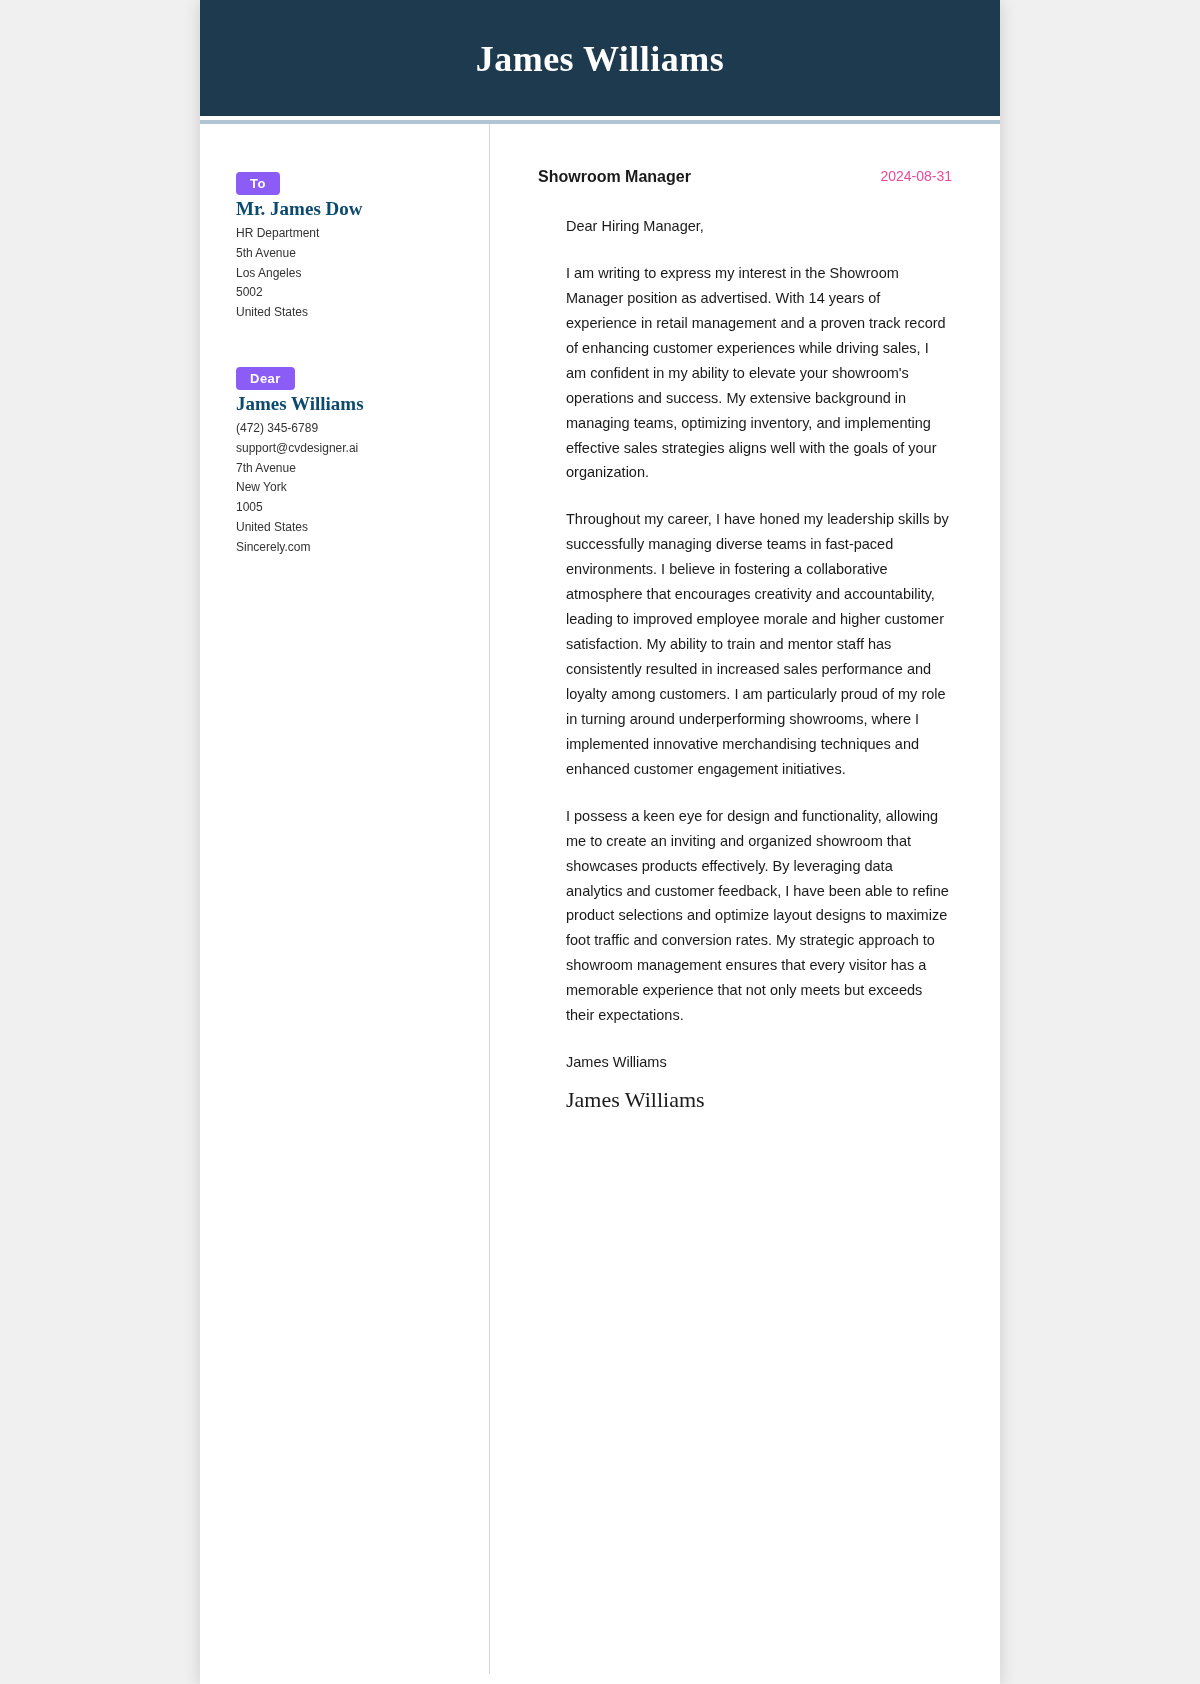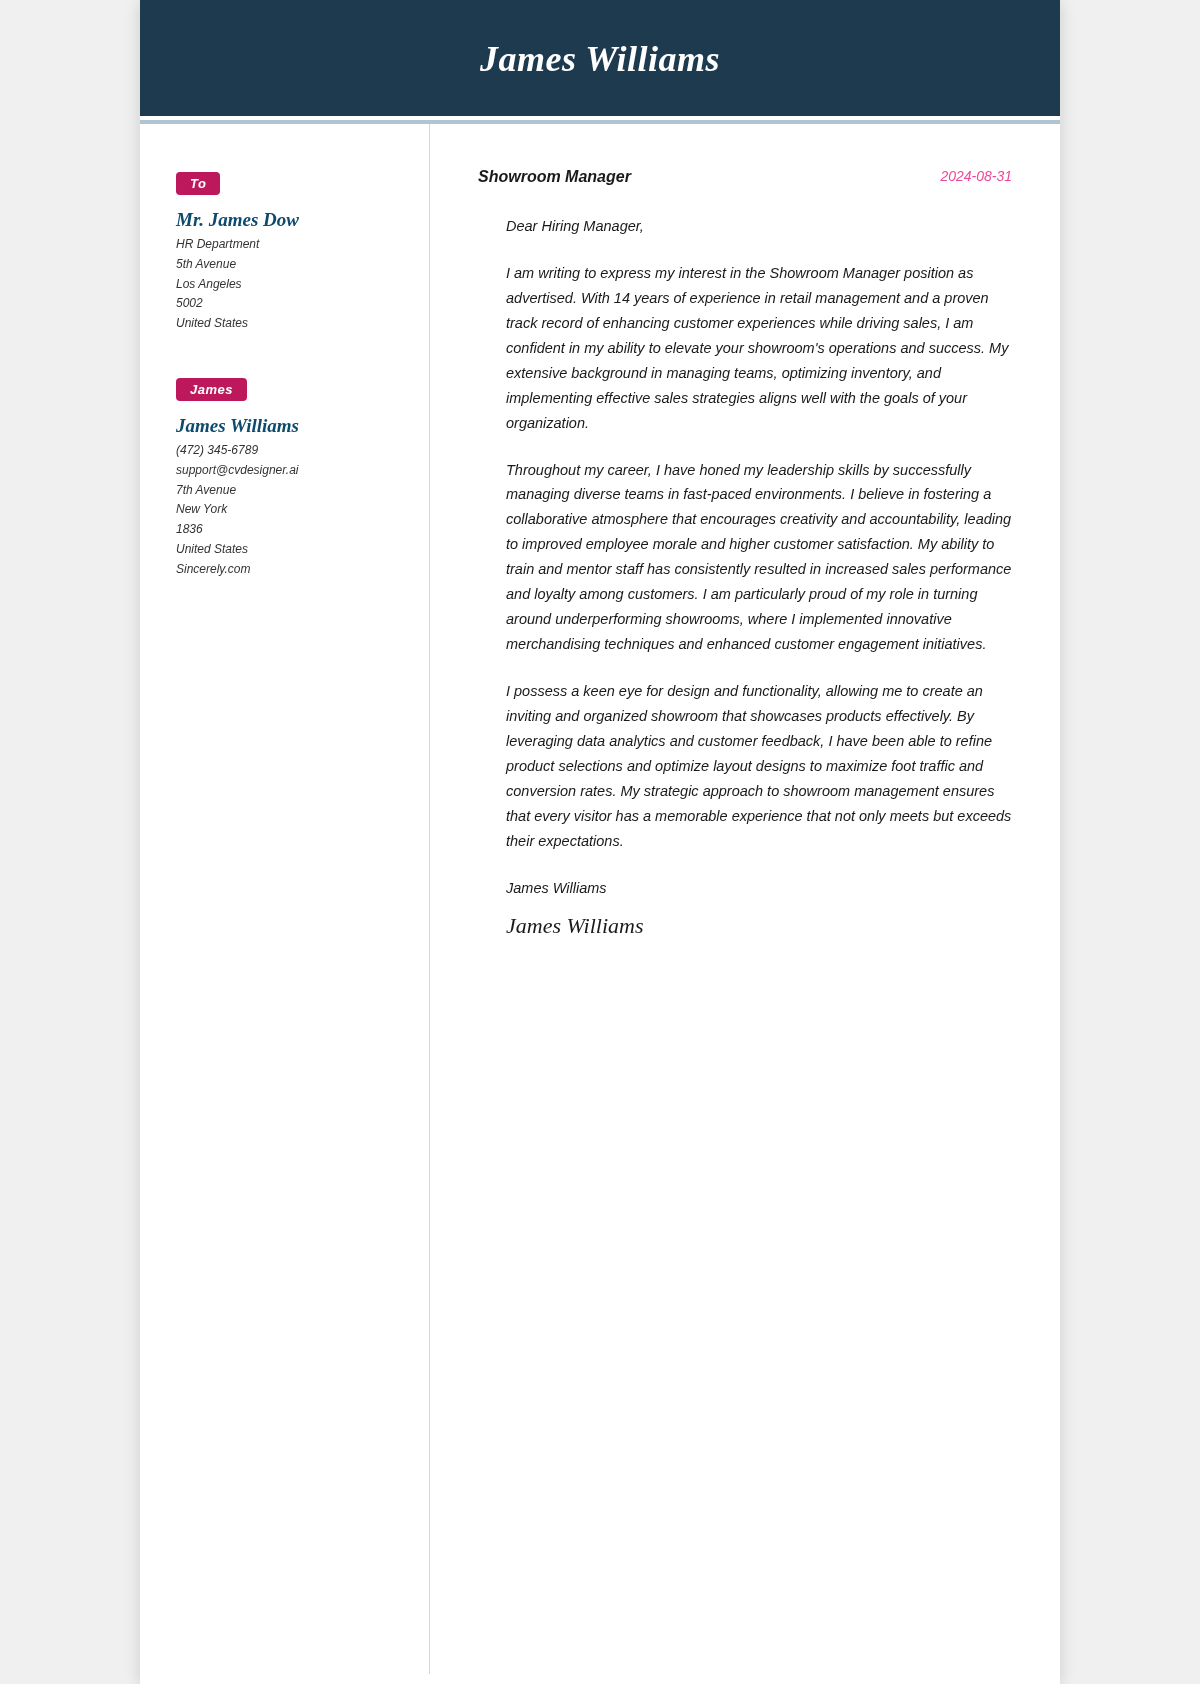--- a/index.html
+++ b/index.html
@@ -6,26 +6,25 @@
     body {
       font-family: 'Georgia', serif;
       background: #f0f0f0;
       display: flex;
       justify-content: center;
       align-items: flex-start;
       min-height: 100vh;
       padding: 0;
     }
     .page {
-      width: 920px;
+      width: 800px;
       min-height: 1684px;
       background: #fff;
       position: relative;
       box-shadow: 0 2px 16px rgba(0,0,0,0.15);
-      font-style: italic;
     }
     .header {
       background: #1e3a4f;
       width: 100%;
       padding: 38px 40px 36px 40px;
       text-align: center;
     }
     .header h1 {
       color: #fff;
       font-size: 36px;
@@ -46,28 +45,28 @@
     }
     .sidebar {
       width: 290px;
       min-width: 290px;
       padding: 48px 32px 40px 36px;
       border-right: 1.5px solid #d0d8de;
       background: #fff;
     }
     .section-badge {
       display: inline-block;
-      background: #be185d;
+      background: #8b5cf6;
       color: #fff;
       font-size: 13px;
       font-weight: 700;
       font-family: Arial, sans-serif;
       padding: 4px 14px;
       border-radius: 4px;
-      margin-bottom: 14px;
+      margin-bottom: 3px;
       letter-spacing: 0.5px;
     }
     .to-section { margin-bottom: 44px; }
     .from-section { margin-top: 0; }
     .contact-name {
       font-weight: 700;
       font-size: 19px;
       color: #0c4a6e;
       margin-bottom: 4px;
       font-family: 'Georgia', serif;
@@ -137,28 +136,28 @@
         <div class="contact-name">Mr. James Dow</div>
         <div class="contact-detail">
           <span>HR Department</span><br>
           <span>5th Avenue</span><br>
           <span>Los Angeles</span><br>
           <span>5002</span><br>
           <span>United States</span>
         </div>
       </div>
       <div class="from-section">
-        <span class="section-badge">James</span>
+        <span class="section-badge">Dear</span>
         <div class="contact-name">James Williams</div>
         <div class="contact-detail">
           <span>(472) 345-6789</span><br>
           <span>support@cvdesigner.ai</span><br>
           <span>7th Avenue</span><br>
           <span>New York</span><br>
-          <span>1836</span><br>
+          <span>1005</span><br>
           <span>United States</span><br>
           <span>Sincerely.com</span>
         </div>
       </div>
     </div>
     <div class="main-content">
       <div class="letter-header-row">
         <span class="job-title">Showroom Manager</span>
         <span class="letter-date">2024-08-31</span>
       </div>

